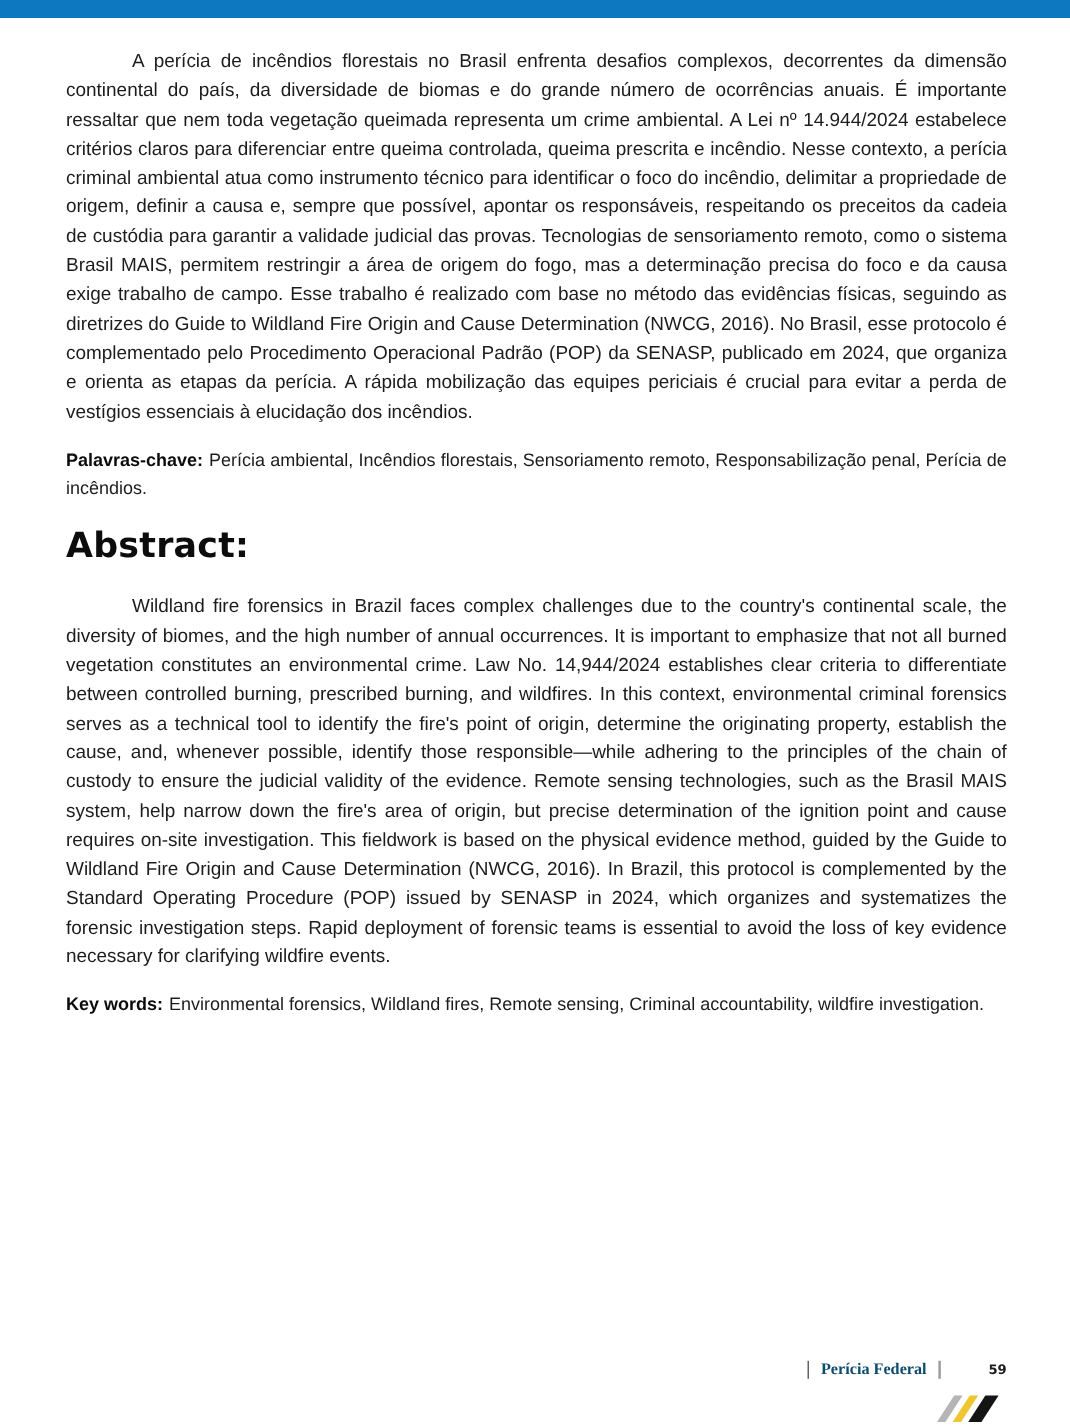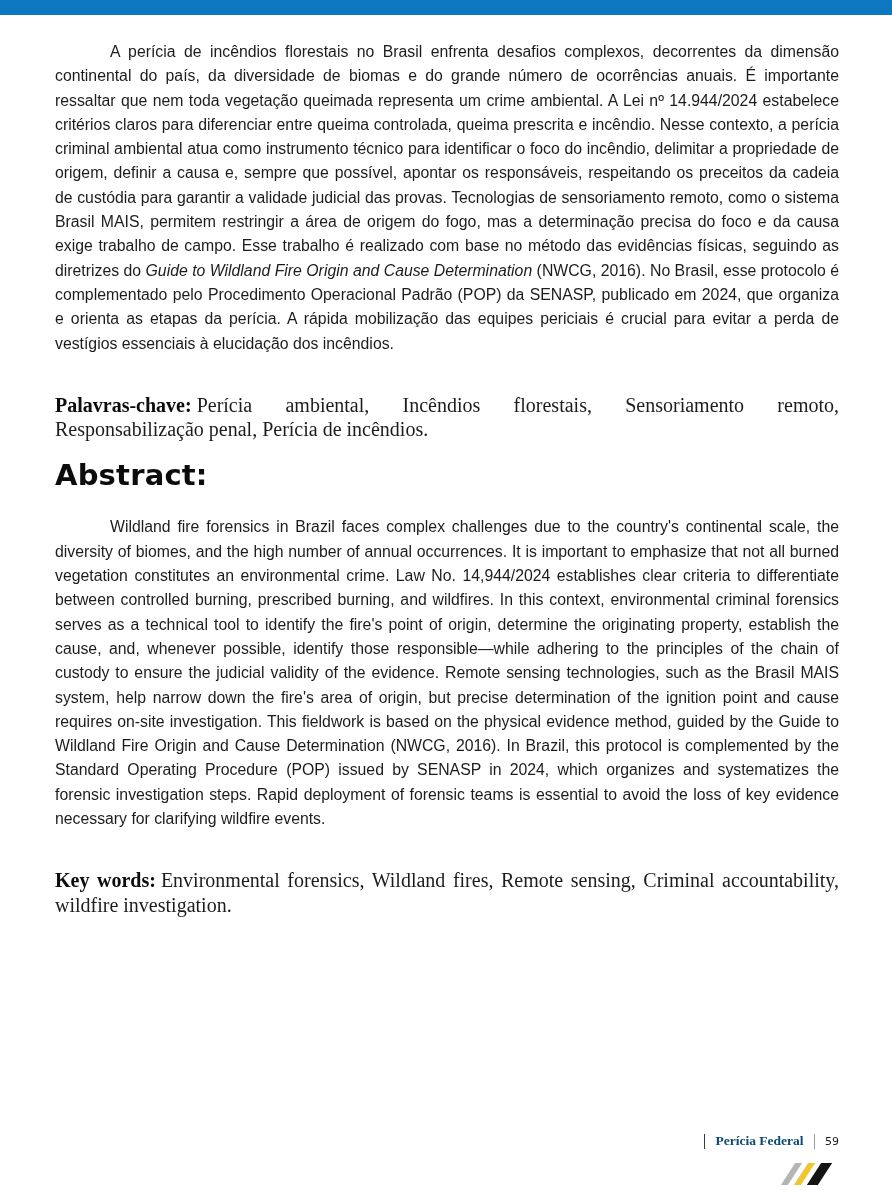--- a/index.html
+++ b/index.html
@@ -36,33 +36,32 @@
   .heading-abstract { margin-top: 20px; }
   p.body-par {
     margin-top: 25px;
     font-size: 15.8px;
     line-height: 24.3px;
     text-align: justify;
     text-indent: 55px;
     color: #1c1c1c;
   }
   p.keywords-par {
-    margin-top: 37px;
-    font-size: 20px;
+    margin-top: 16px;
+    font-size: 15px;
     line-height: 24.3px;
     text-align: justify;
     color: #1c1c1c;
-    font-family: Liberation Serif, serif;
   }
   .kw-label {
     font-weight: bold;
     color: #0c0c0c;
     margin-right: 5px;
   }
-  .italic { font-style: italic; }
+  .italic { }
   .footer {
     position: absolute;
     top: 1133px;
     right: 53px;
     display: flex;
     align-items: center;
     white-space: nowrap;
   }
   .footer .citation {
     font-size: 10.8px;
@@ -77,23 +76,24 @@
   .footer .sep-1 { background: #3c3c3c; }
   .footer .sep-2 { background: #9a9a9a; }
   .footer .journal {
     font-family: Liberation Serif, serif;
     font-weight: bold;
     font-size: 13.5px;
     color: #0c4a6e;
   }
   .footer .page-num {
     font-family: "DejaVu Sans", sans-serif;
-    font-weight: normal;
+    font-weight: bold;
     font-size: 11px;
     color: #1c1c1c;
+    margin-left: 30px;
   }
   .logo {
     position: absolute;
     right: 52px;
     bottom: 5px;
     width: 52px;
     height: 22px;
     display: flex;
     align-items: flex-end;
   }

